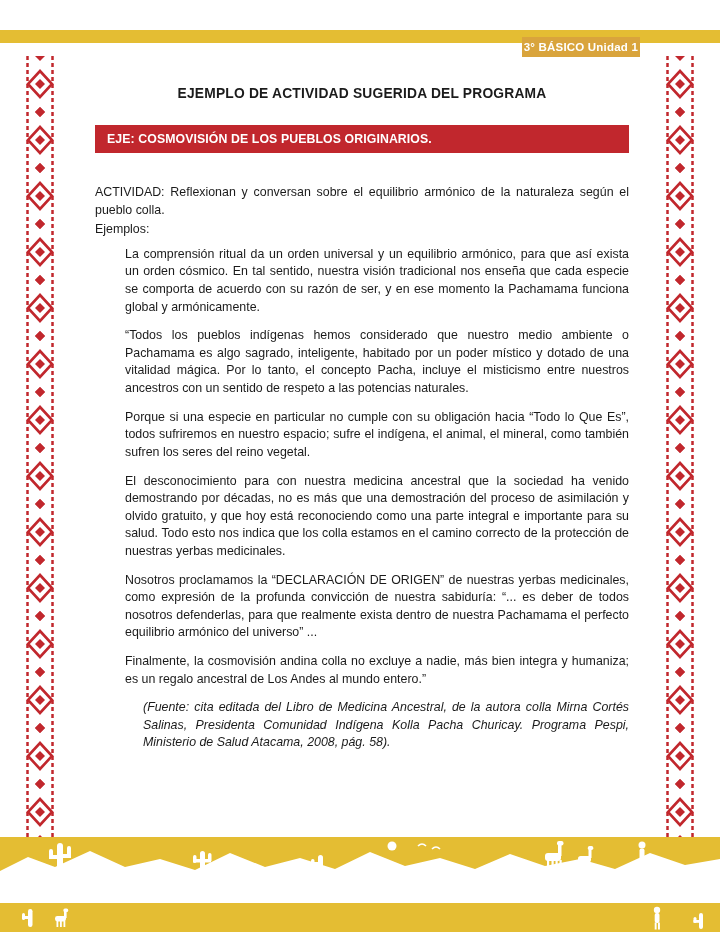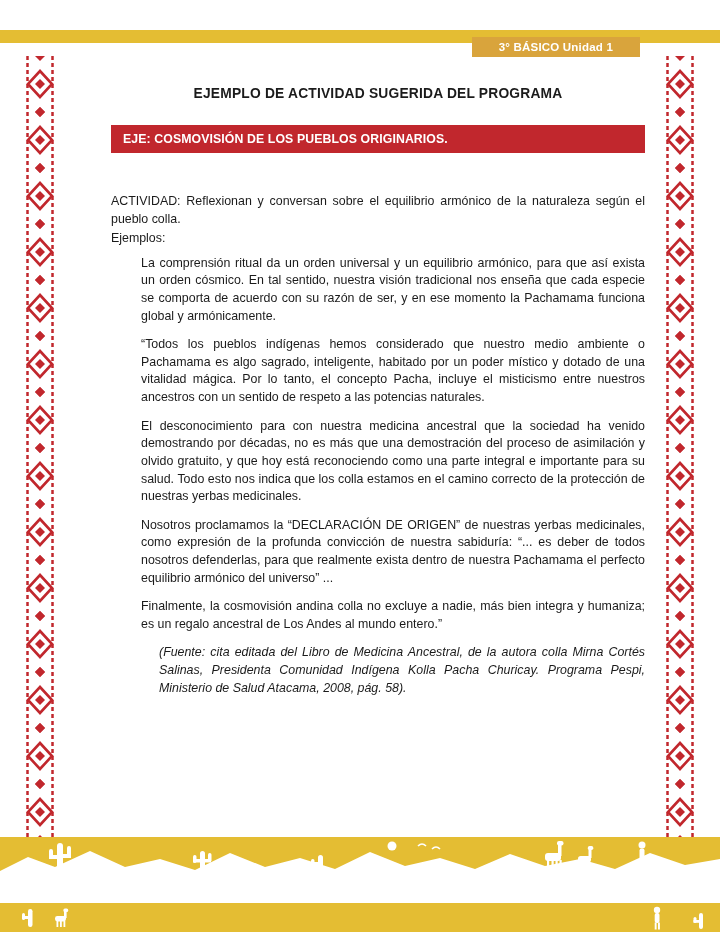--- a/index.html
+++ b/index.html
@@ -4,31 +4,31 @@
 <style>
   * { margin:0; padding:0; box-sizing:border-box; }
   html,body { background:#ffffff; }
   body { font-family:"Liberation Sans", sans-serif; }
   .page { position:relative; width:720px; height:932px; margin:0 auto; background:#fff; overflow:hidden; }
 
   .top-band { position:absolute; top:30px; left:0; width:100%; height:13px;
               background:var(--band-yellow,#E4BD33); }
   .level-badge { position:absolute; top:37px; right:80px; z-index:3;
                  background:var(--badge-gold,#D9A43C); color:#fff;
-                 font-size:11.5px; font-weight:bold; padding:4px 27px; letter-spacing:.2px; }
+                 font-size:11.5px; font-weight:bold; padding:4px 2px; letter-spacing:.2px; }
 
   .side-border { position:absolute; top:56px; width:32px; height:784px; z-index:1; }
   .side-border.left  { left:24px; }
   .side-border.right { right:24px; }
 
-  .content { position:absolute; left:111px; top:86px; width:534px; color:#1b1b1b; z-index:2; }
+  .content { position:absolute; left:95px; top:86px; width:534px; color:#1b1b1b; z-index:2; }
   .page-title { text-align:center; font-size:13.8px; font-weight:bold; letter-spacing:.2px;
                 margin-bottom:24px; }
   .eje-banner { background:var(--banner-red,#C1272D); color:#fff; font-weight:bold;
-                font-size:12.3px; padding:7px 12px; margin-bottom:40px; letter-spacing:.1px; }
+                font-size:12.3px; padding:7px 12px; margin-bottom:31px; letter-spacing:.1px; }
 
   .para { font-size:12.4px; line-height:1.42; text-align:justify; }
   .actividad { margin-bottom:2px; }
   .ejemplos  { margin-bottom:7px; }
   .item      { margin-bottom:11px; }
   .quote     { margin-left:30px; }
   .quote p   { margin-bottom:11px; }
   .fuente    { font-style:italic; margin-left:48px; }
 
   .footer-band { position:absolute; left:0; bottom:0; width:720px; height:95px; z-index:1; }
@@ -109,20 +109,21 @@
   <div class="content">
     <h1 class="page-title">EJEMPLO DE ACTIVIDAD SUGERIDA DEL PROGRAMA</h1>
     <div class="eje-banner">EJE: COSMOVISIÓN DE LOS PUEBLOS ORIGINARIOS.</div>
 
     <p class="para actividad">ACTIVIDAD: Reflexionan y conversan sobre el equilibrio armónico de la naturaleza según el pueblo colla.</p>
     <p class="para ejemplos">Ejemplos:</p>
 
     <div class="quote">
       <p class="para">La comprensión ritual da un orden universal y un equilibrio armónico, para que así exista un orden cósmico. En tal sentido, nuestra visión tradicional nos enseña que cada especie se comporta de acuerdo con su razón de ser, y en ese momento la Pachamama funciona global y armónicamente.</p>
       <p class="para">“Todos los pueblos indígenas hemos considerado que nuestro medio ambiente o Pachamama es algo sagrado, inteligente, habitado por un poder místico y dotado de una vitalidad mágica. Por lo tanto, el concepto Pacha, incluye el misticismo entre nuestros ancestros con un sentido de respeto a las potencias naturales.</p>
+      <p class="para">Porque si una especie en particular no cumple con su obligación hacia “Todo lo Que Es”, todos sufriremos en nuestro espacio; sufre el indígena, el animal, el mineral, como también sufren los seres del reino vegetal.</p>
       <p class="para">El desconocimiento para con nuestra medicina ancestral que la sociedad ha venido demostrando por décadas, no es más que una demostración del proceso de asimilación y olvido gratuito, y que hoy está reconociendo como una parte integral e importante para su salud. Todo esto nos indica que los colla estamos en el camino correcto de la protección de nuestras yerbas medicinales.</p>
       <p class="para">Nosotros proclamamos la “DECLARACIÓN DE ORIGEN” de nuestras yerbas medicinales, como expresión de la profunda convicción de nuestra sabiduría: “... es deber de todos nosotros defenderlas, para que realmente exista dentro de nuestra Pachamama el perfecto equilibrio armónico del universo” ...</p>
       <p class="para">Finalmente, la cosmovisión andina colla no excluye a nadie, más bien integra y humaniza; es un regalo ancestral de Los Andes al mundo entero.”</p>
     </div>
 
     <p class="para fuente">(Fuente: cita editada del Libro de Medicina Ancestral, de la autora colla Mirna Cortés Salinas, Presidenta Comunidad Indígena Kolla Pacha Churicay. Programa Pespi, Ministerio de Salud Atacama, 2008, pág. 58).</p>
   </div>
 
   <div class="footer-band">
     <svg width="720" height="95" viewBox="0 0 720 95">

